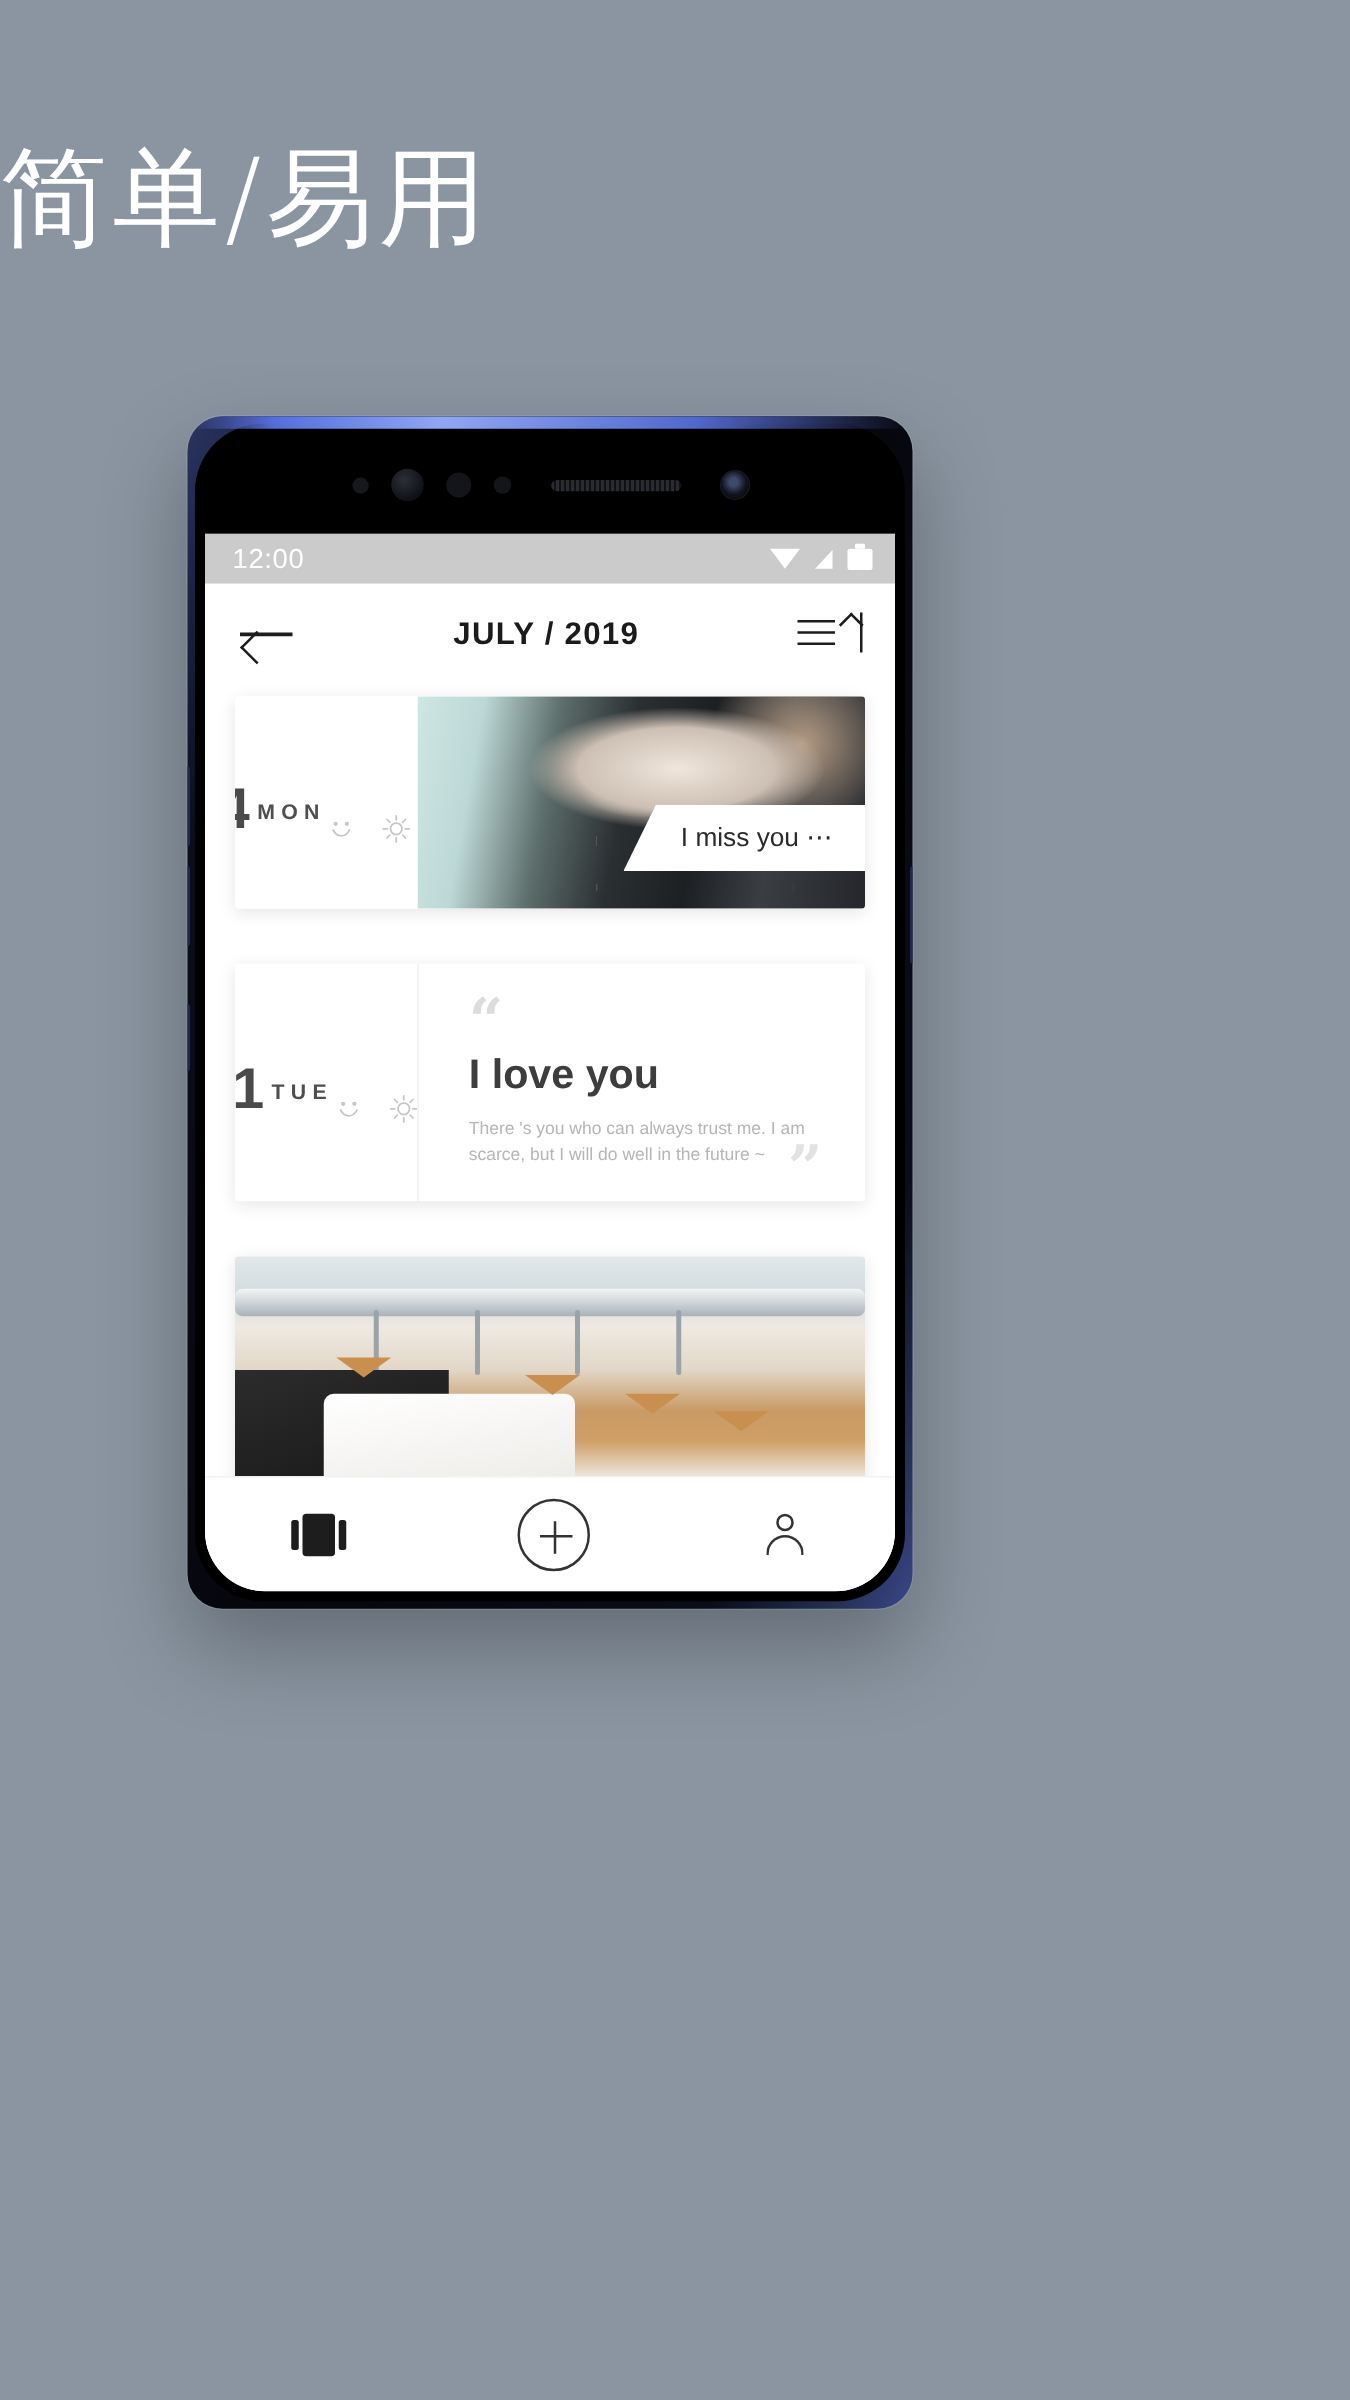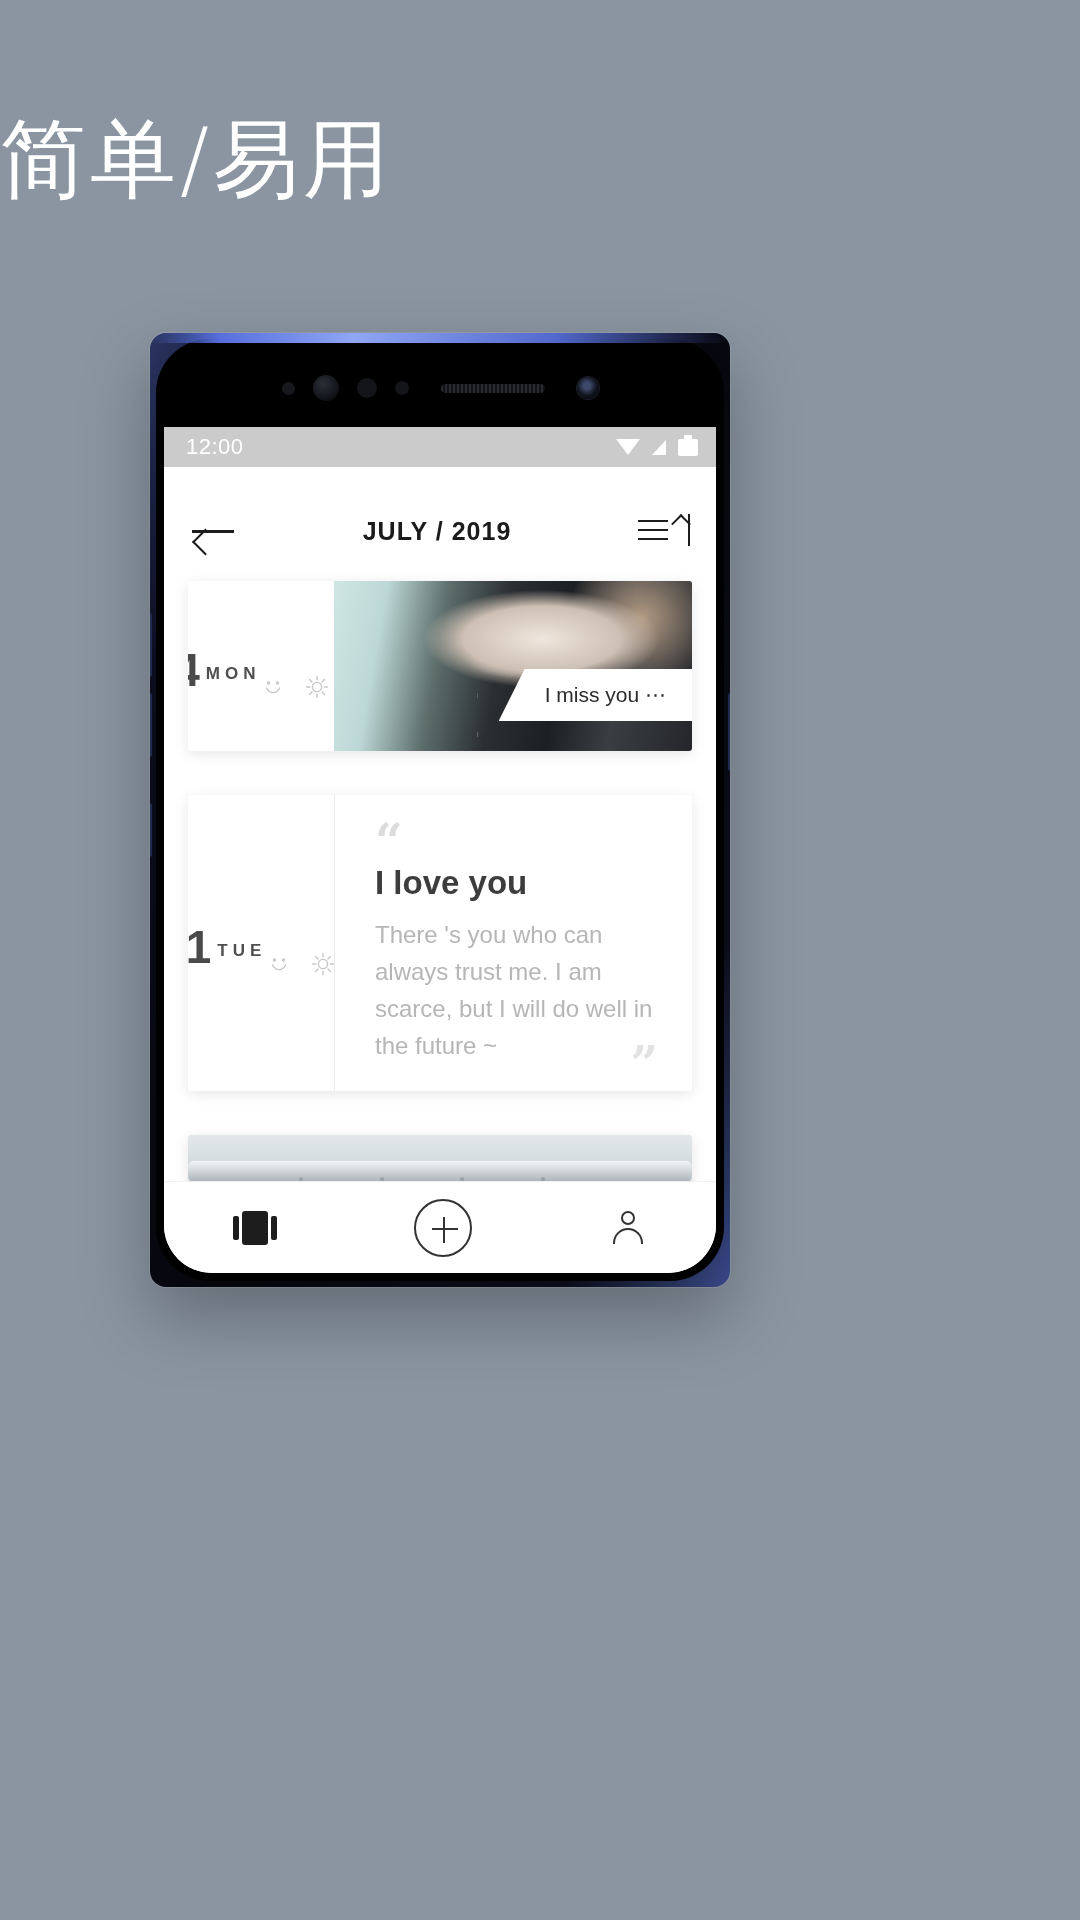--- a/index.html
+++ b/index.html
@@ -16,21 +16,21 @@
     font-family:"DejaVu Sans", sans-serif;
     font-size:86px; font-weight:300; letter-spacing:4px;
     color:#ffffff;
     line-height:1.2;
   }
 
   
   .phone{
     position:absolute; left:150px; top:333px;
     width:580px; height:954px;
-    border-radius:16px;
+    border-radius:28px;
     background:linear-gradient(115deg,#2b3560 0%,#18203f 8%,#0b0d1c 16%,#06060c 50%,#0a0c18 84%,#243055 94%,#3a478a 100%);
     box-shadow:0 0 0 1px rgba(255,255,255,.10), 0 30px 70px rgba(0,0,0,.28);
     overflow:hidden;
   }
   .phone::before{ 
     content:""; position:absolute; left:0; top:0; width:100%; height:10px;
     background:linear-gradient(90deg,rgba(60,80,190,.0) 0%,rgba(90,115,230,.95) 12%,rgba(150,175,255,.95) 35%,rgba(90,115,225,.9) 70%,rgba(40,55,140,.0) 100%);
     border-radius:60px 60px 0 0; z-index:6;
   }
   .phone-bezel{
@@ -86,21 +86,21 @@
     width:20px; height:17px; background:#ffffff; border-radius:2px; position:relative;
   }
   .ic-battery::after{
     content:""; position:absolute; top:-4px; left:6px; width:8px; height:4px; background:#ffffff;
     border-radius:1px 1px 0 0;
   }
 
   
   .app-header{
     height:80px; display:flex; align-items:center; justify-content:space-between;
-    padding:0 26px; background:#fff;margin-top:24px;
+    padding:0 26px; background:#fff;
   }
   .back-arrow{ width:46px; height:30px; position:relative; cursor:pointer; }
   .back-arrow::before{
     content:""; position:absolute; left:2px; top:14px; width:42px; height:2.5px; background:#1d1d1d;
   }
   .back-arrow::after{
     content:""; position:absolute; left:2px; top:7px; width:17px; height:17px;
     border-left:2.5px solid #1d1d1d; border-bottom:2.5px solid #1d1d1d;
     transform:rotate(45deg); transform-origin:left bottom;
   }
@@ -211,21 +211,21 @@
     background:#fff; border-left:1px solid #ececec;
   }
   .quote-mark-top{
     font-family:"DejaVu Serif", serif;
     font-size:48px; color:#dcdcdc; line-height:.6; font-weight:bold;
   }
   .quote-title{
     font-size:33px; font-weight:bold; color:#3d3d3d; margin-top:8px;
   }
   .quote-text{
-    font-size:24px; color:#b6b6b6; line-height:1.55; margin-top:14px;
+    font-size:14px; color:#b6b6b6; line-height:1.55; margin-top:14px;
   }
   .quote-mark-bot{
     position:absolute; right:34px; bottom:12px;
     font-family:"DejaVu Serif", serif;
     font-size:48px; color:#e2e2e2; line-height:.6; font-weight:bold;
   }
 
   
   .caption-banner{
     position:absolute; right:0; bottom:30px;

